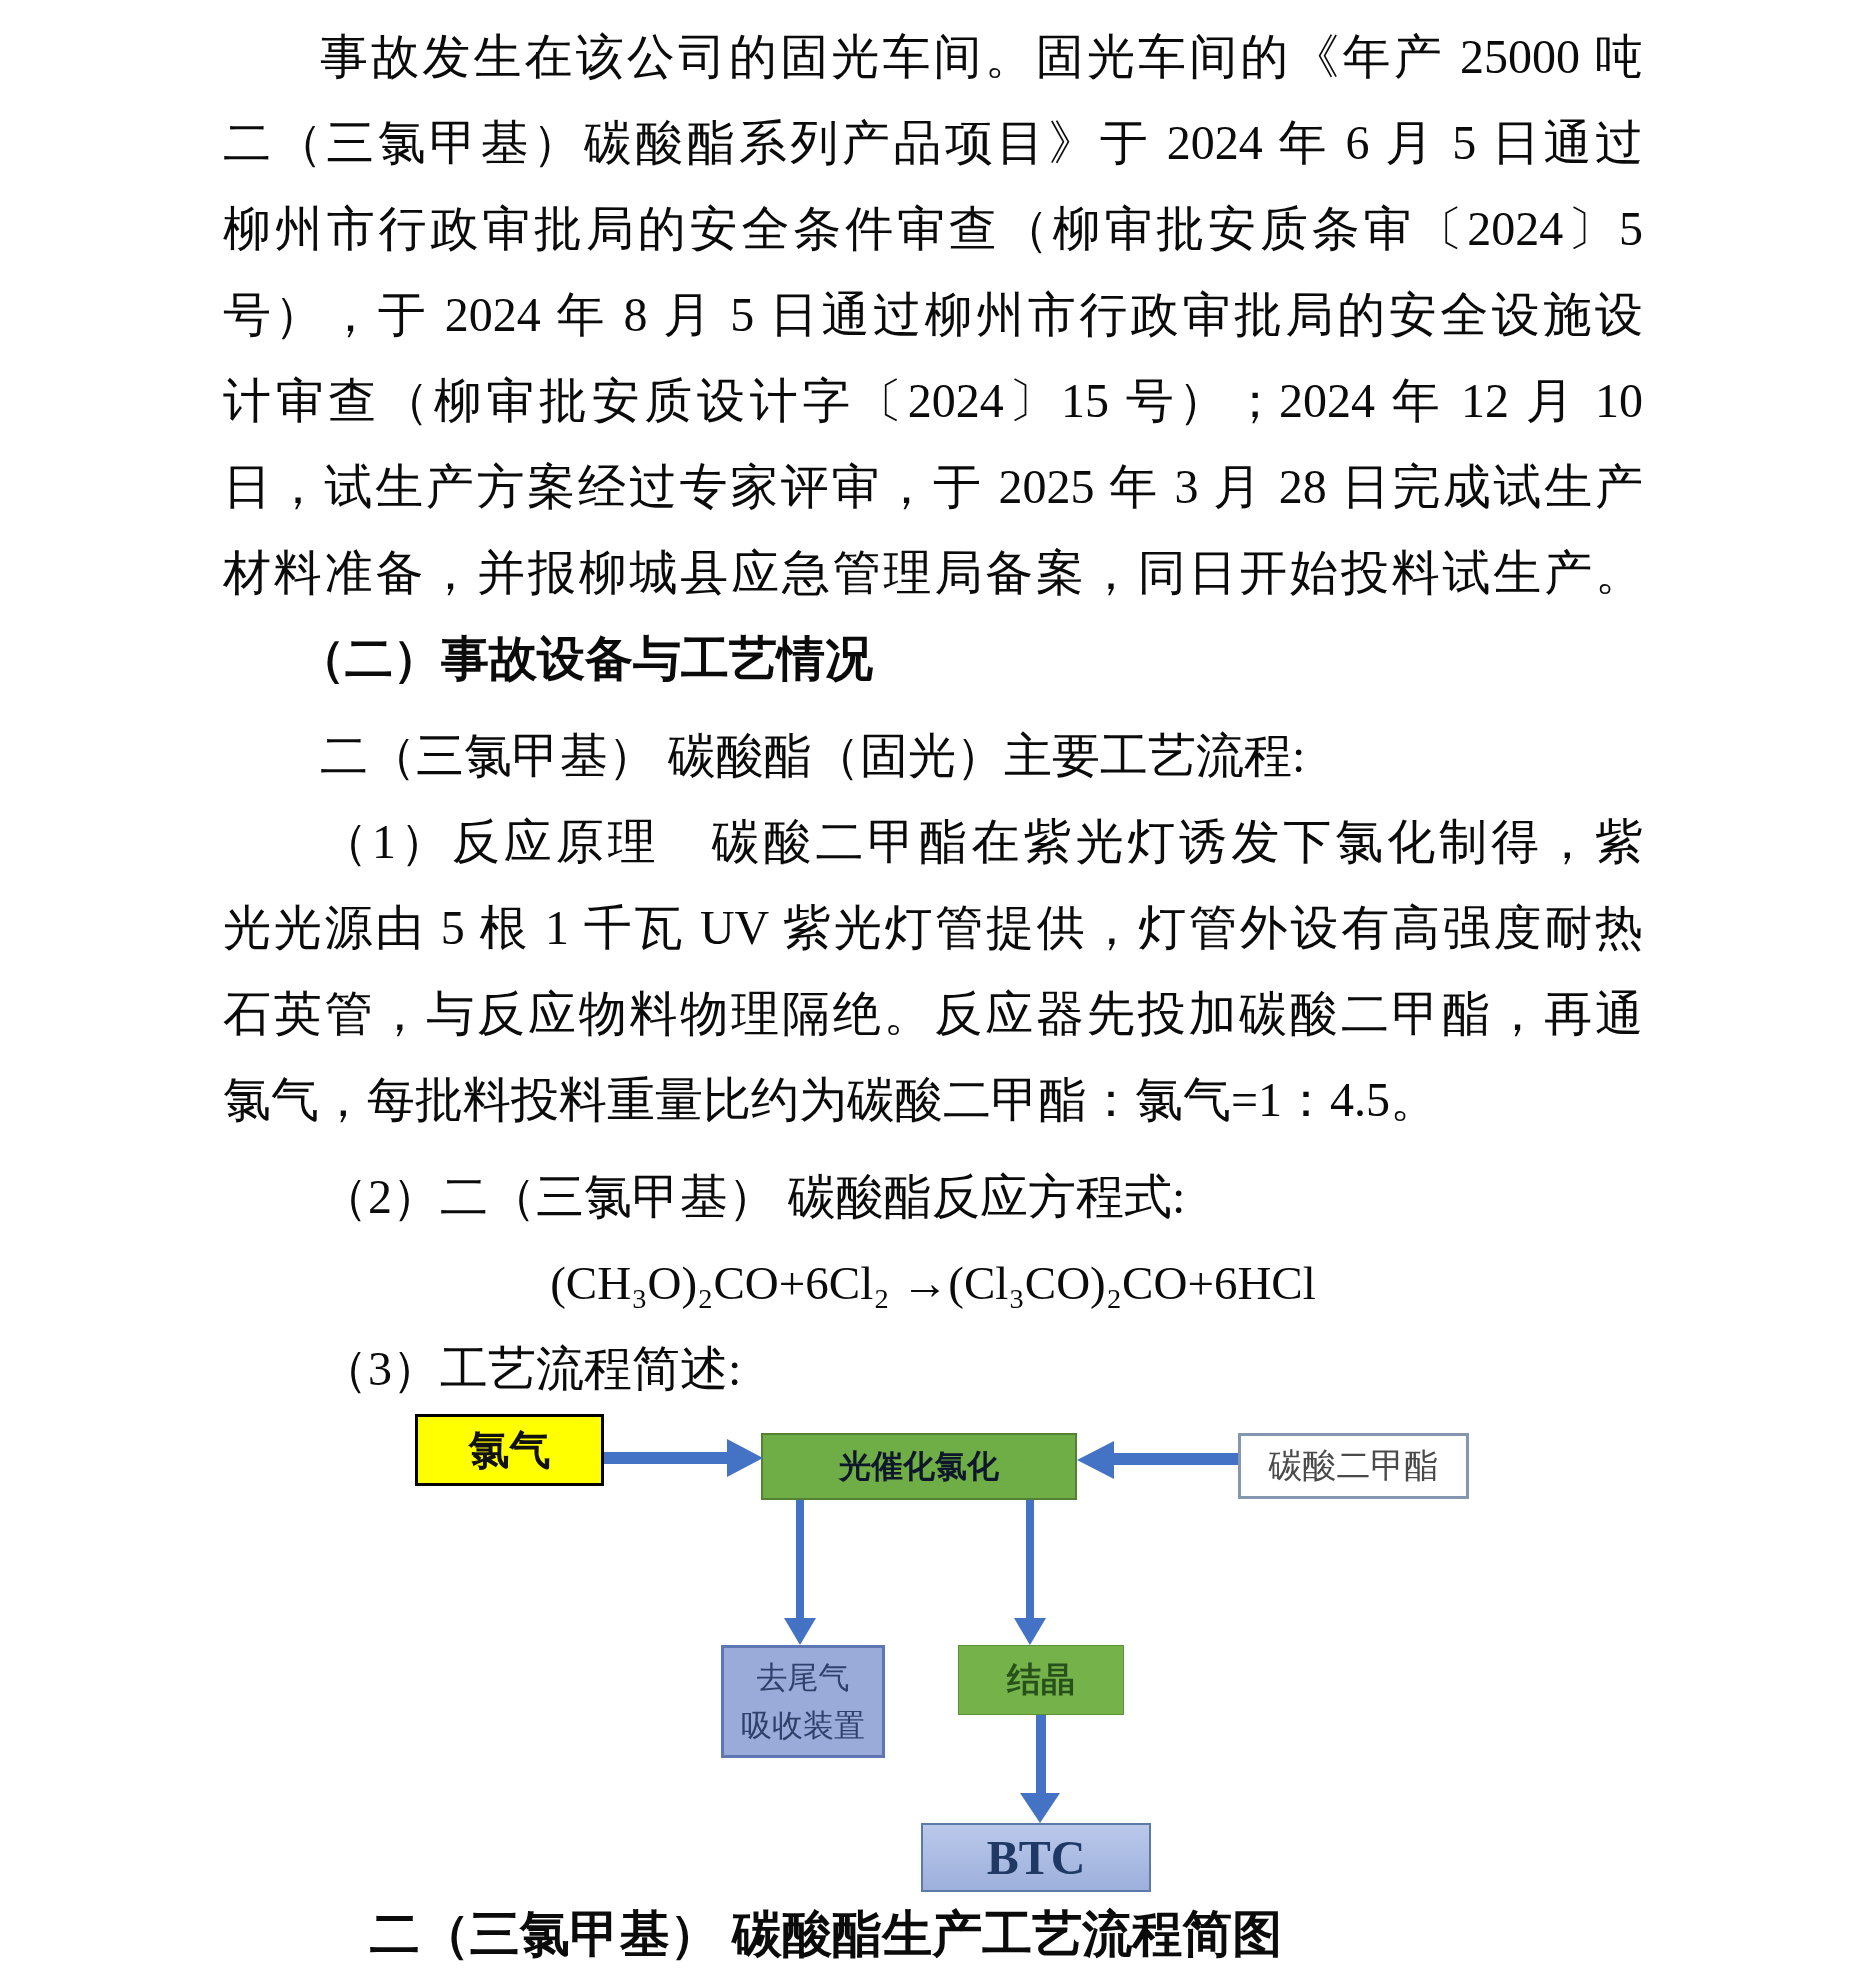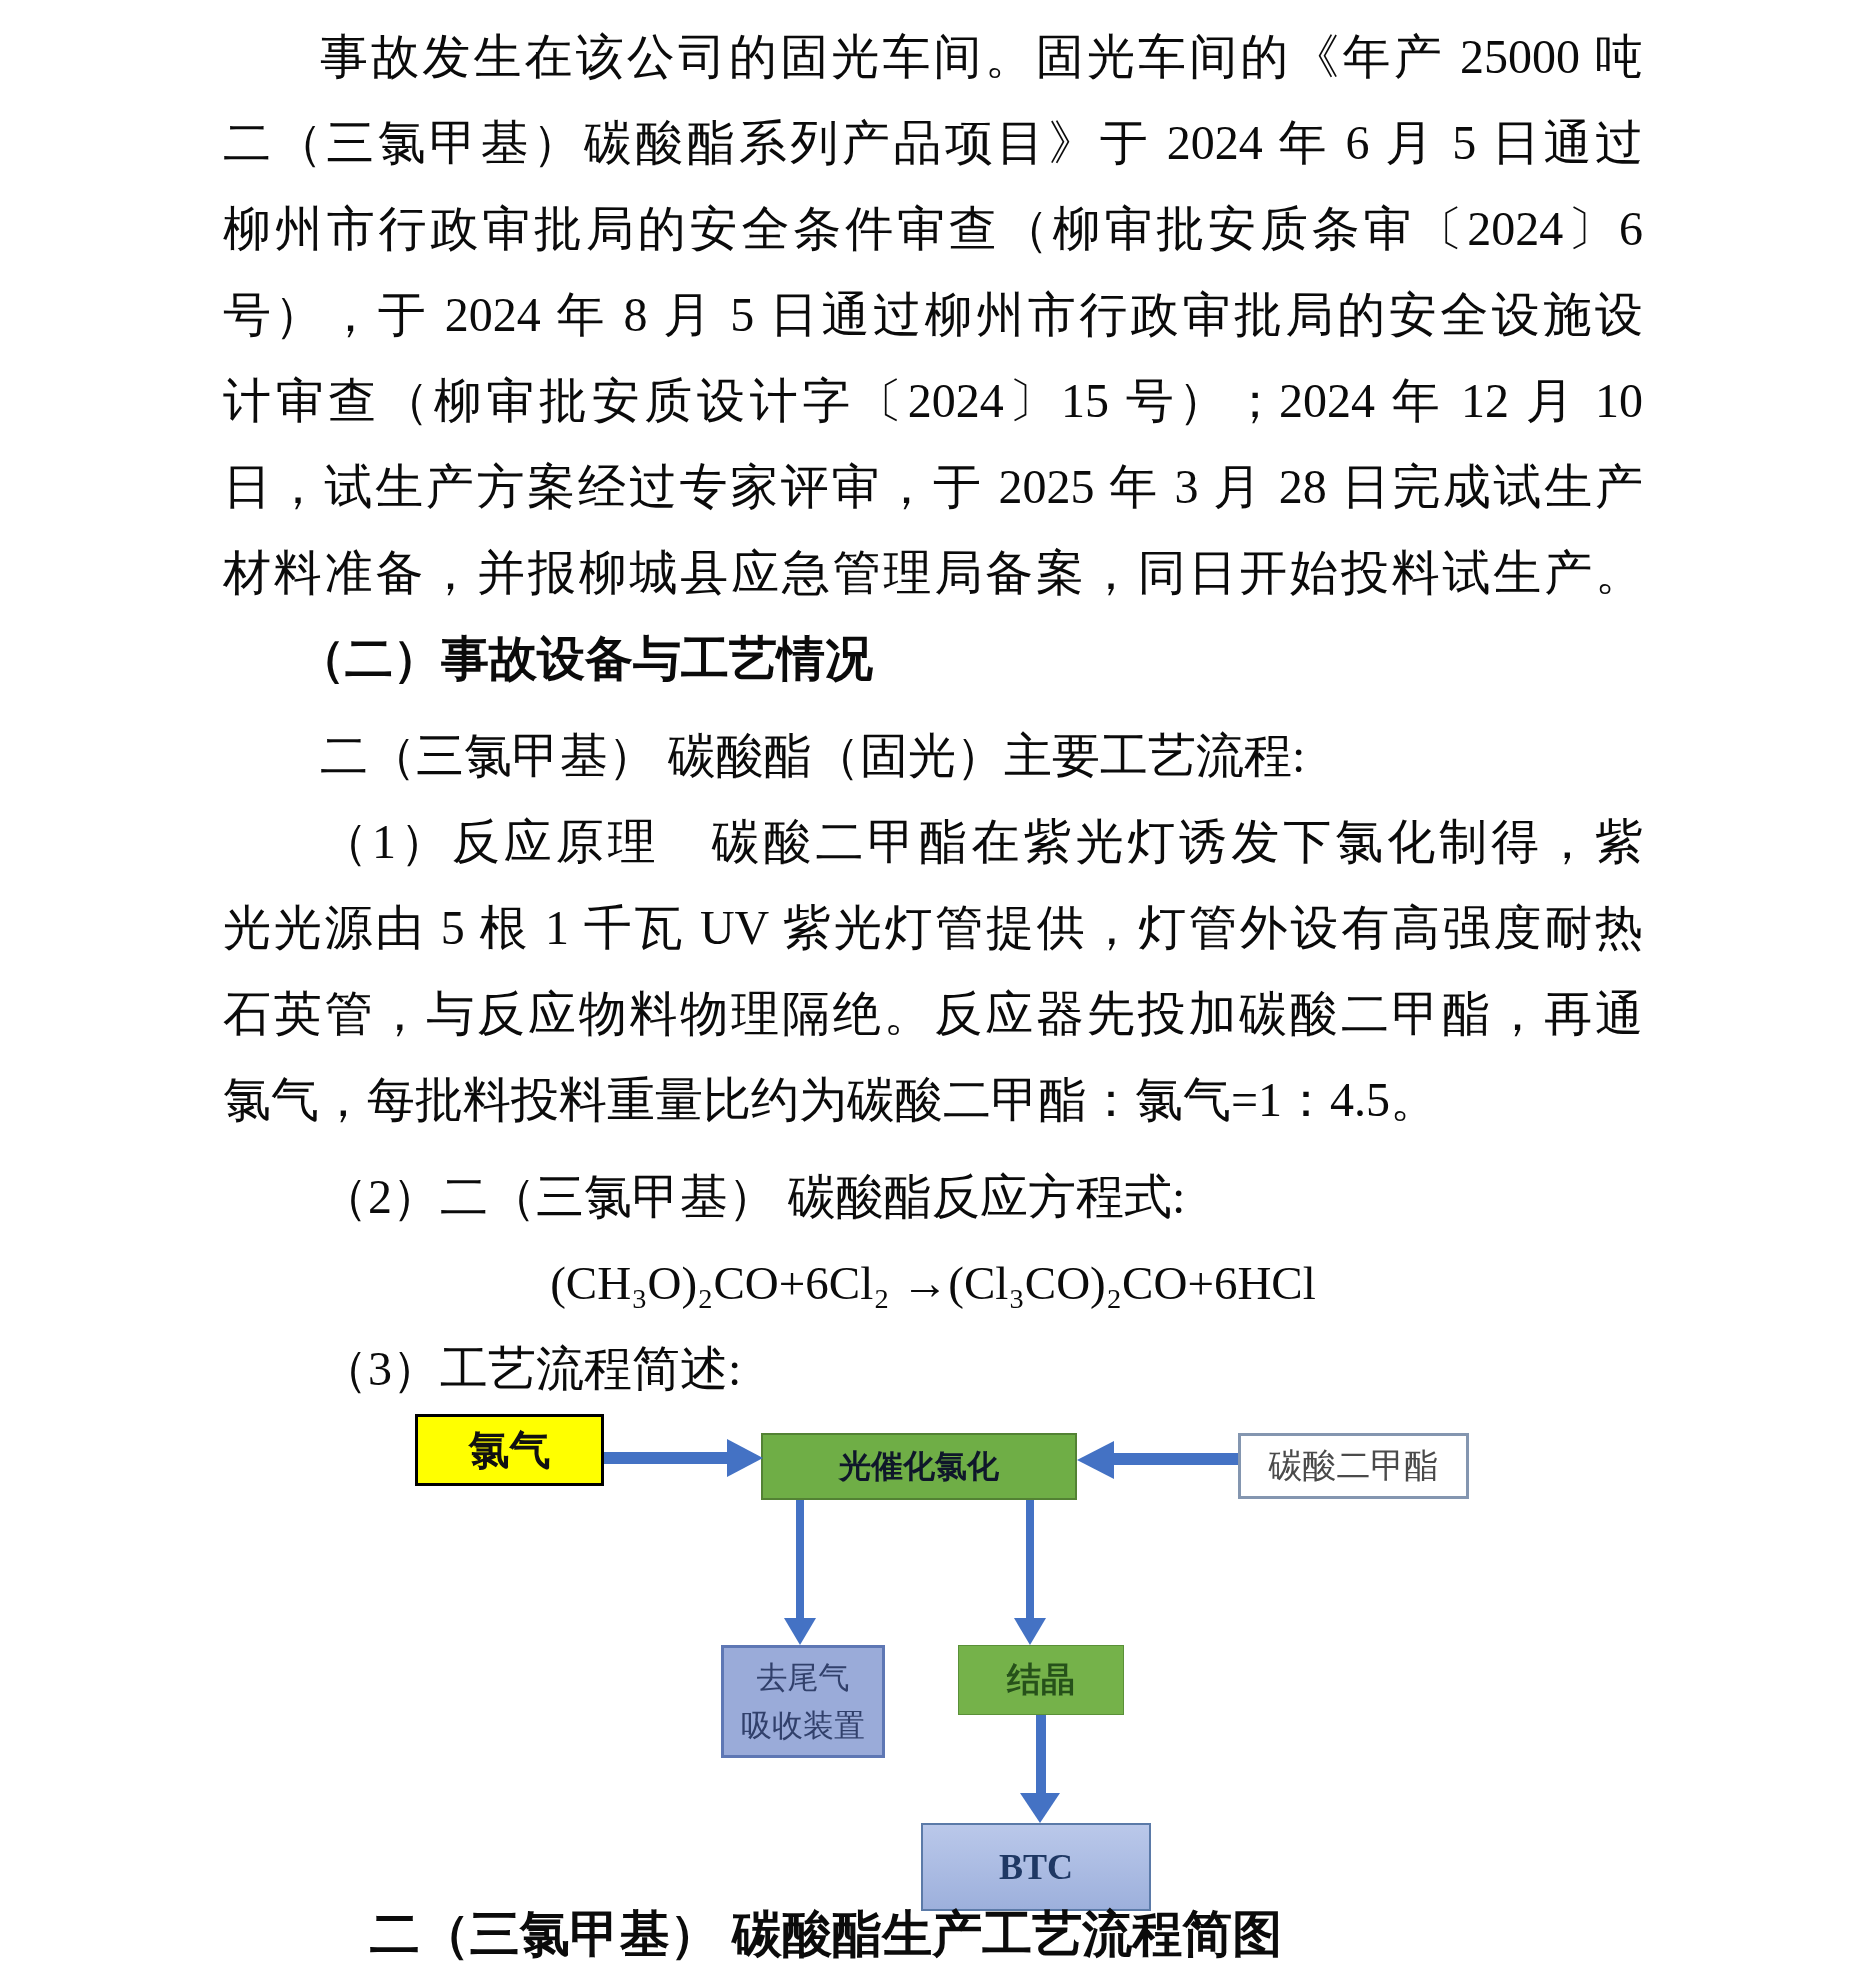--- a/index.html
+++ b/index.html
@@ -42,23 +42,23 @@
     left:721px; top:1645px; width:164px; height:113px;
     background:#9aabd9; border:3.1px solid #5e77b4;
     font-size:31px; line-height:48px; color:#31406b;text-align:center;
   }
   .node-crystal {
     left:958px; top:1645px; width:166px; height:70px;
     background:#75b24a; border:1.6px solid #5a9038;
     font-size:34px; font-weight:bold; color:#26511a;
   }
   .node-btc {
-    left:921px; top:1823px; width:230px; height:88px;
+    left:921px; top:1823px; width:230px; height:69px;
     background:linear-gradient(180deg,#bac8ea 0%,#9db0dc 100%);
-    border:2.3px solid #5b7aa8; font-size:36px; font-weight:bold; color:#1f3864;
+    border:2.3px solid #5b7aa8; font-size:48px; font-weight:bold; color:#1f3864;
   }
   .shaft { position:absolute; background:#4472c4; }
   .tri   { position:absolute; width:0; height:0; }
   .tri-right { border-top:19px solid transparent; border-bottom:19px solid transparent; border-left:36px solid #4472c4; }
   .tri-left  { border-top:19px solid transparent; border-bottom:19px solid transparent; border-right:37px solid #4472c4; }
   .tri-down  { border-left:16.4px solid transparent; border-right:16.4px solid transparent; border-top:27px solid #4472c4; }
   .tri-down-big { border-left:20.3px solid transparent; border-right:20.3px solid transparent; border-top:30px solid #4472c4; }
   
   .caption {
     position:absolute; left:0; top:1901px; width:1652px;
@@ -66,21 +66,21 @@
   }
 </style>
 </head>
 <body>
 
 <div class="page">
 
   <div class="bodytext">
     <div class="line j ind">事故发生在该公司的固光车间。固光车间的《年产 25000 吨</div>
     <div class="line j">二（三氯甲基）碳酸酯系列产品项目》于 2024 年 6 月 5 日通过</div>
-    <div class="line j">柳州市行政审批局的安全条件审查（柳审批安质条审〔2024〕6</div>
+    <div class="line j">柳州市行政审批局的安全条件审查（柳审批安质条审〔2024〕5</div>
     <div class="line j">号），于 2024 年 8 月 5 日通过柳州市行政审批局的安全设施设</div>
     <div class="line j">计审查（柳审批安质设计字〔2024〕15 号）；2024 年 12 月 10</div>
     <div class="line j">日，试生产方案经过专家评审，于 2025 年 3 月 28 日完成试生产</div>
     <div class="line j">材料准备，并报柳城县应急管理局备案，同日开始投料试生产。</div>
     <div class="line hd">（二）事故设备与工艺情况</div>
     <div class="line ind mt">二（三氯甲基） 碳酸酯（固光）主要工艺流程:</div>
     <div class="line j ind">（1）反应原理　碳酸二甲酯在紫光灯诱发下氯化制得，紫</div>
     <div class="line j">光光源由 5 根 1 千瓦 UV 紫光灯管提供，灯管外设有高强度耐热</div>
     <div class="line j">石英管，与反应物料物理隔绝。反应器先投加碳酸二甲酯，再通</div>
     <div class="line">氯气，每批料投料重量比约为碳酸二甲酯：氯气=1：4.5。</div>

